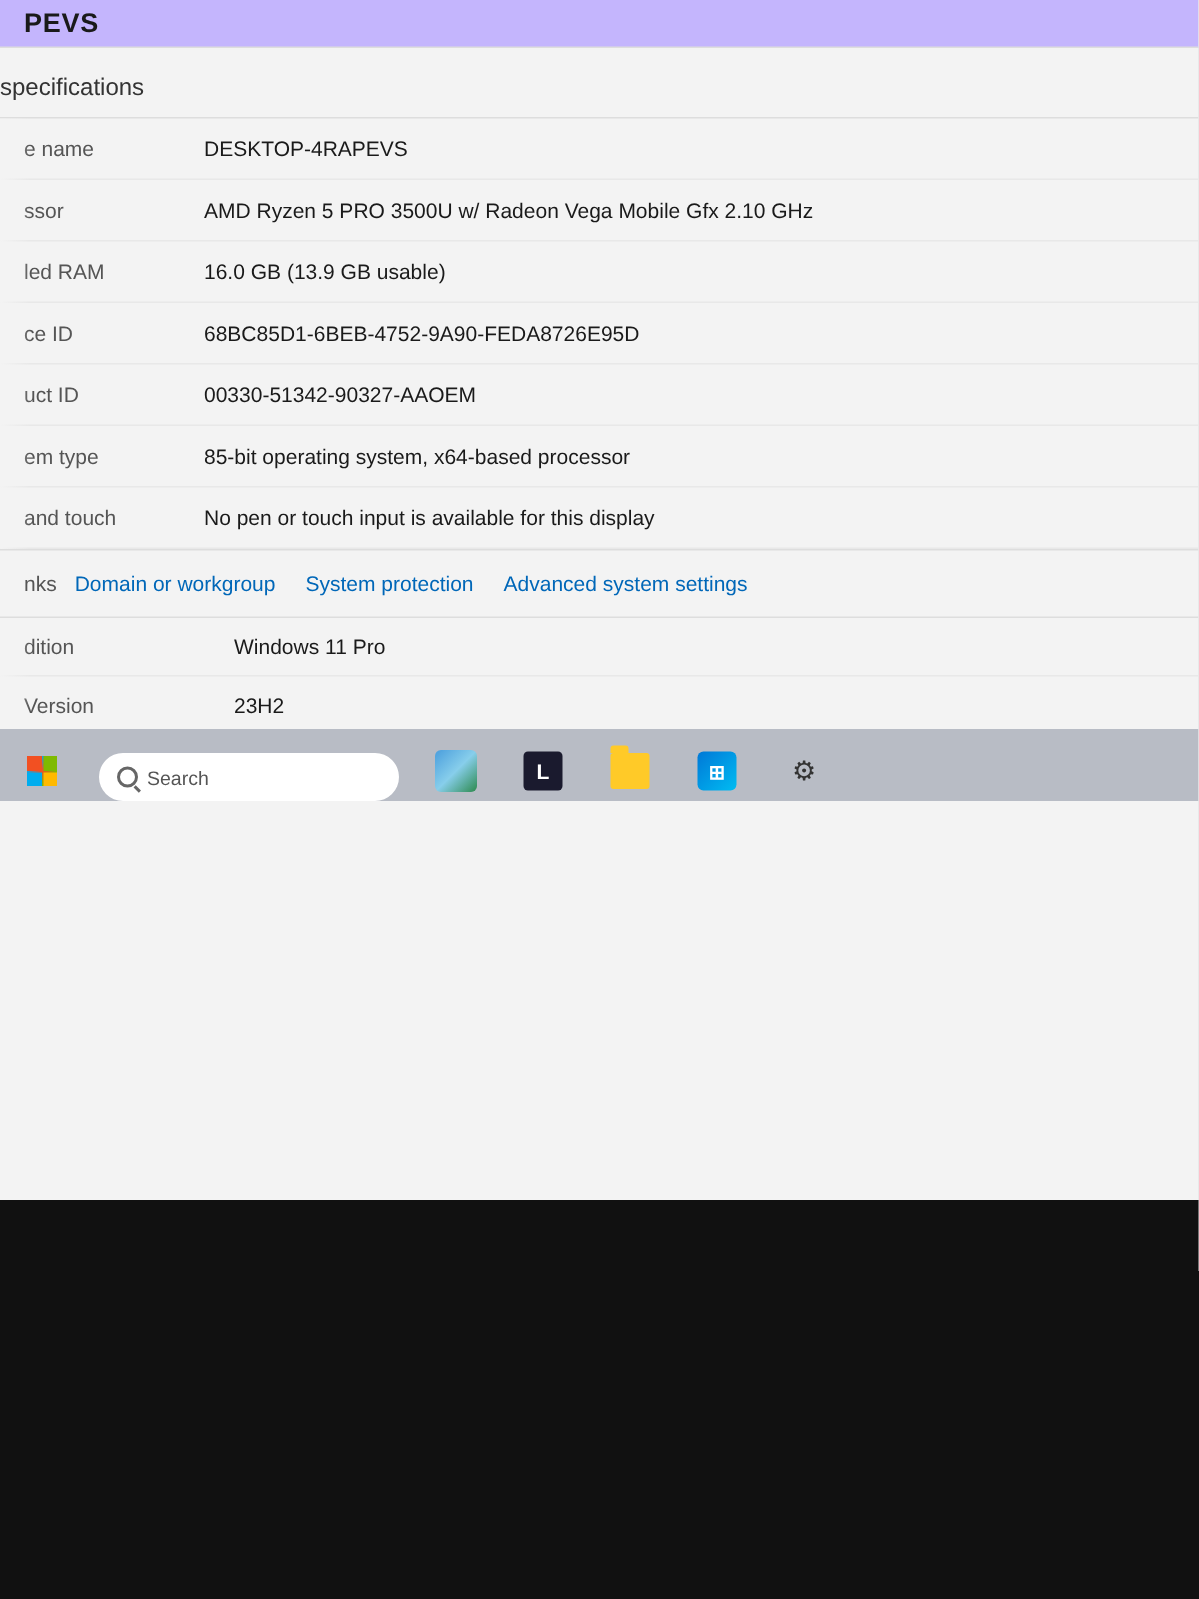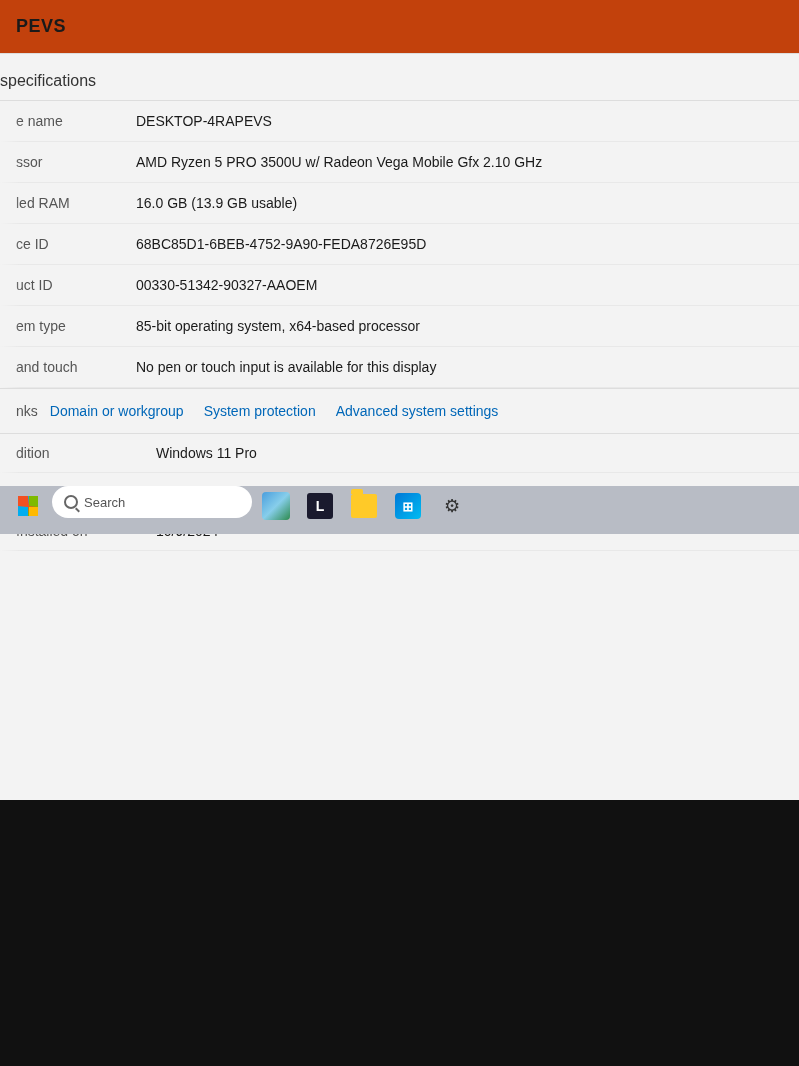--- a/index.html
+++ b/index.html
@@ -16,22 +16,22 @@
     .main-window {
       width: 799px;
       height: 800px;
       background: #f3f3f3;
       position: relative;
       overflow: hidden;
     }
 
     
     .title-bar {
-      height: 54px;
-      background: #c2410c;
+      height: 32px;
+      background: #c4b5fd;
       display: flex;
       align-items: center;
       padding: 0 16px;
       border-bottom: 1px solid #ddd;
     }
 
     .title-bar-text {
       font-size: 18px;
       font-weight: 600;
       color: #1a1a1a;
@@ -139,23 +139,23 @@
 
     
     .taskbar {
       position: absolute;
       bottom: 266px;
       left: 0;
       width: 799px;
       height: 48px;
       background: #b8bcc5;
       display: flex;
-      align-items: flex-start;
+      align-items: flex-end;
       padding: 0 8px;
-      gap: 4px;
+      gap: 18px;
       z-index: 10;
     }
 
     .start-icon {
       width: 20px;
       height: 20px;
       background: linear-gradient(135deg, #00adef 25%, #00adef 25%, #f25022 50%, #7fba00 75%, #ffb900 100%);
       display: grid;
       grid-template-columns: 1fr 1fr;
       gap: 1px;

